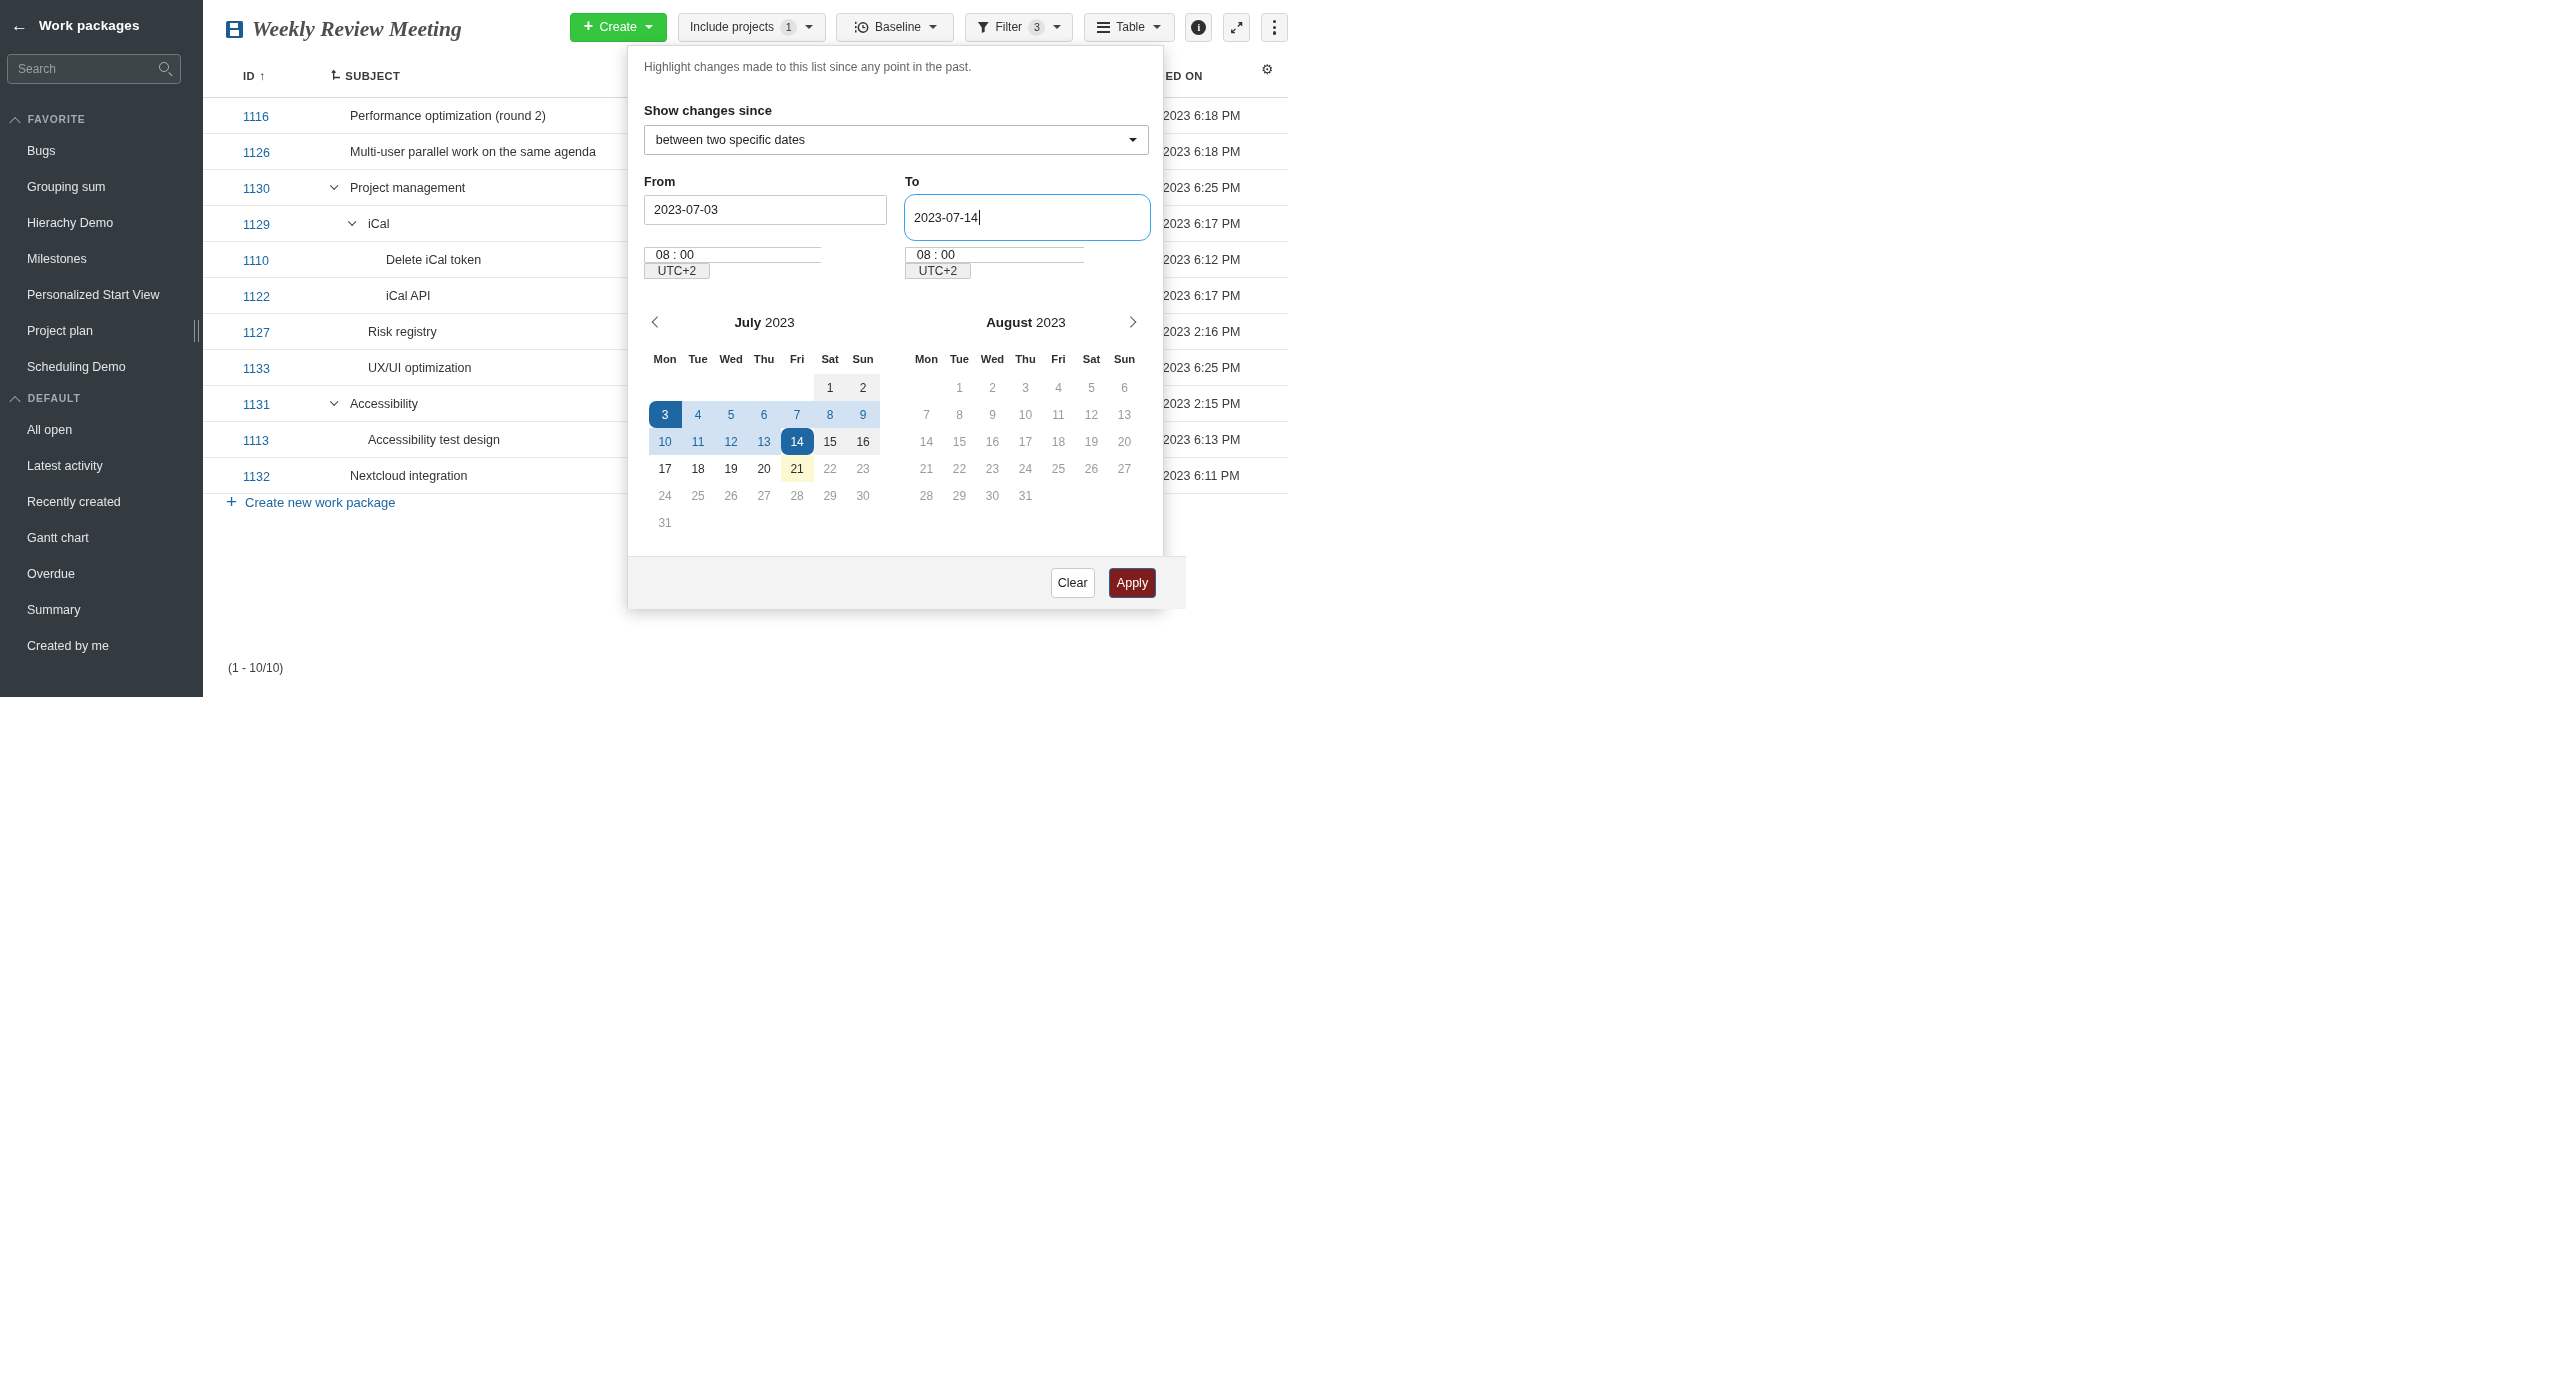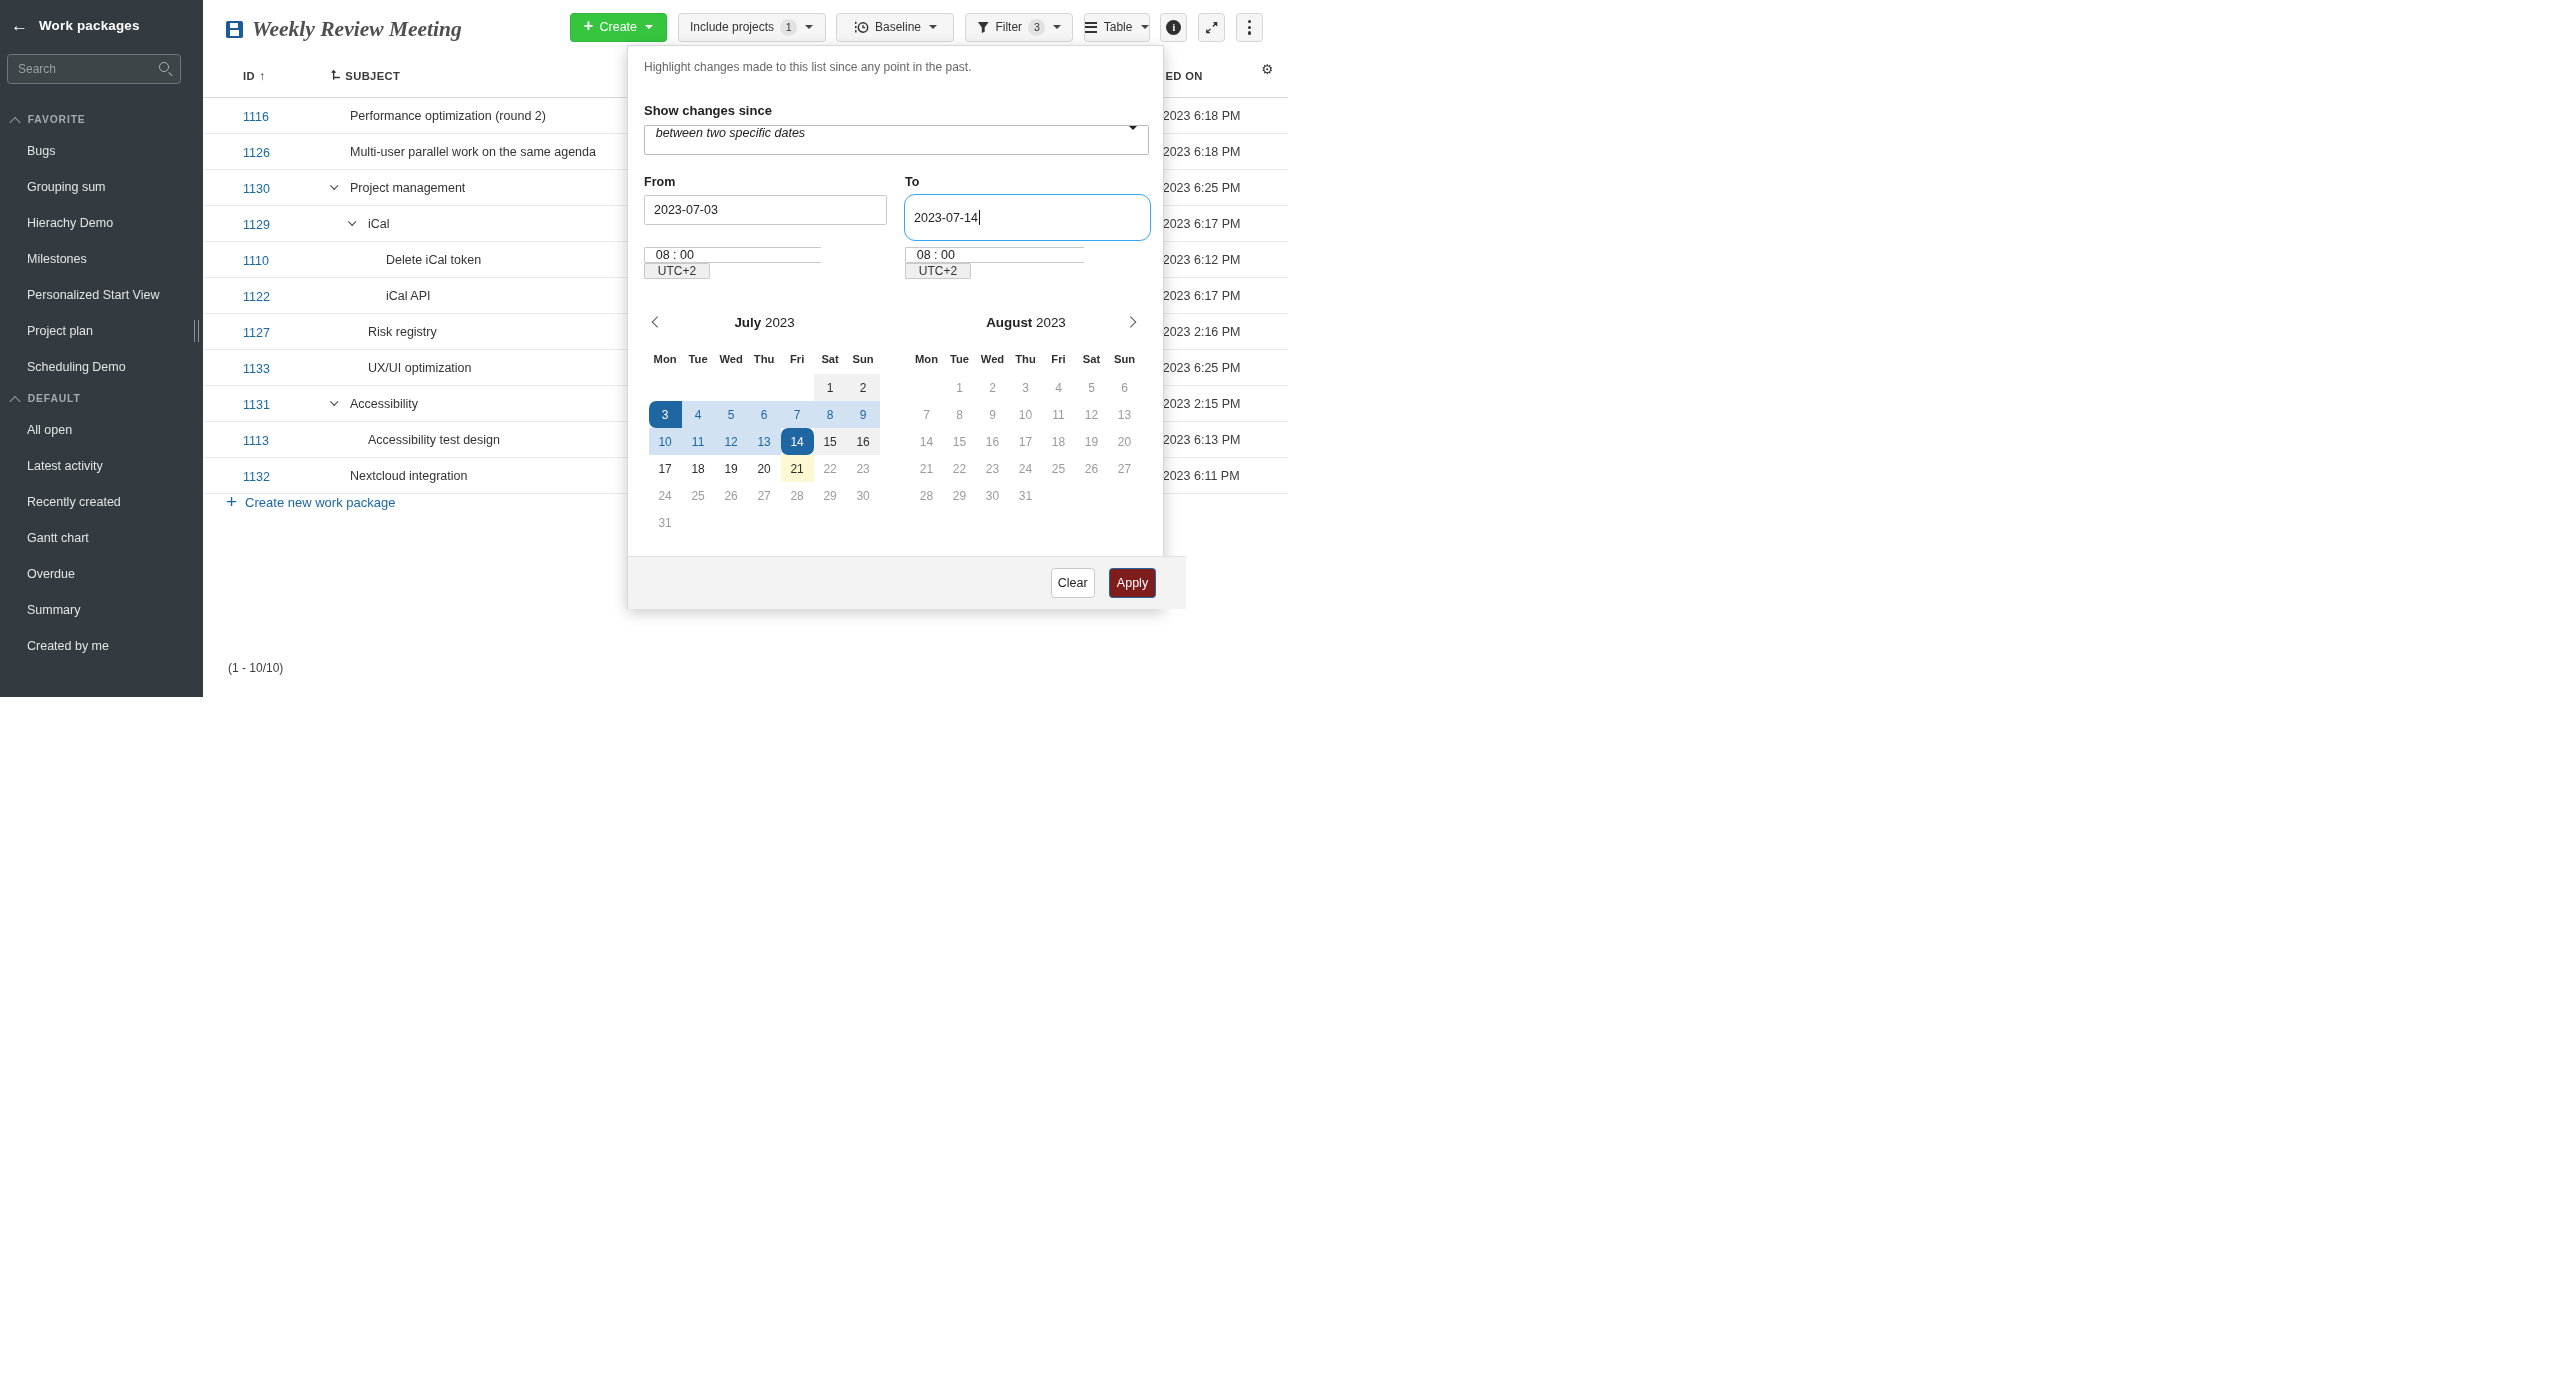--- a/index.html
+++ b/index.html
@@ -79,21 +79,21 @@
     color:#1a67a3; font-size:13px; cursor:pointer; }
   .create-link .plus2 { font-size:19px; line-height:1; margin-top:-1.8px; }
   .pagination { position:absolute; left:228px; top:661px; font-size:12px; color:#3c3c3c; }
 
   
   .panel { position:absolute; left:627px; top:45px; width:537px; height:564px; background:#fff;
     border:0.9px solid #d8d8d8; box-shadow:0 3.6px 14.3px rgba(0,0,0,.22); z-index:30; }
   .panel-desc { position:absolute; left:16px; top:11.6px; width:385px; font-size:12px; color:#666; line-height:19px; }
   .show-label { position:absolute; left:16px; top:57px; font-size:13px; font-weight:bold; color:#222; }
   .bl-select { position:absolute; left:16px; top:79px; width:505px; height:29.5px; border:0.9px solid #b9b9b9;
-    border-radius:1.8px; display:flex; padding:0 10.7px; font-size:12.5px; color:#222; cursor:pointer;font-style:italic; }
+    border-radius:1.8px; display:flex; align-items:center; padding:0 10.7px; font-size:12.5px; color:#222; cursor:pointer; }
   .bl-select .caret { margin-left:auto; border-top-color:#222; }
   .date-label { position:absolute; top:129px; font-size:12.5px; font-weight:bold; color:#222; }
   .fake-input { position:absolute; height:29.5px; border:0.9px solid #c9c9c9; border-radius:1.8px; background:#fff;
     display:flex; align-items:center; padding:0 9px; font-size:12.5px; color:#222; cursor:text; }
   .inp-from-date { left:16px; top:149px; width:243px; }
   .inp-to-date { left:276px; top:148px; width:247px; height:47px; border:1.8px solid #35a6f0; border-radius:11px; }
   .text-cursor { width:1.3px; height:15px; background:#111; margin-left:0.9px; }
   .time-group { position:absolute; top:201px; height:29px; display:flex;flex-direction:column; }
   .tg-from { left:16px; } .tg-to { left:277px; }
   .time-input { width:177px; height:29px; border:0.9px solid #c9c9c9; border-right:none; border-radius:1.8px 0 0 1.8px;
@@ -204,21 +204,21 @@
     <div class="tb-btn" style="width:108px">
       <span>
         <svg width="12.5" height="12.5" viewBox="0 0 14 14">
             <path d="M1 1 h12 L8.6 7.2 V12 L5.4 13.5 V7.2 Z" fill="#333"></path>
           </svg>
       </span>
       <span>Filter</span>
       <span class="count-badge">3</span>
       <span class="caret"></span>
     </div>
-    <div class="tb-btn" style="width:66px">
+    <div class="tb-btn" style="width:91px">
       <span class="table-glyph">
           <i></i>
           <i></i>
           <i></i>
         </span>
       <span>Table</span>
       <span class="caret"></span>
     </div>
     <div class="tb-btn icon-btn">
       <span class="info-glyph">i</span>

